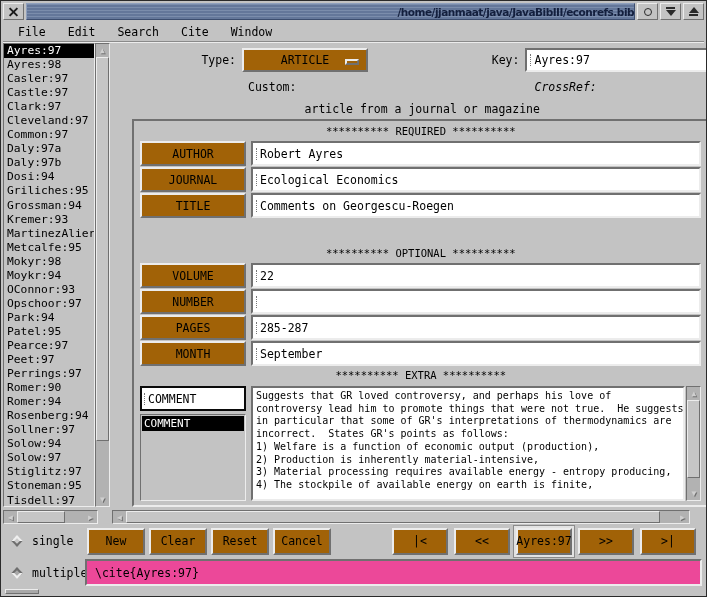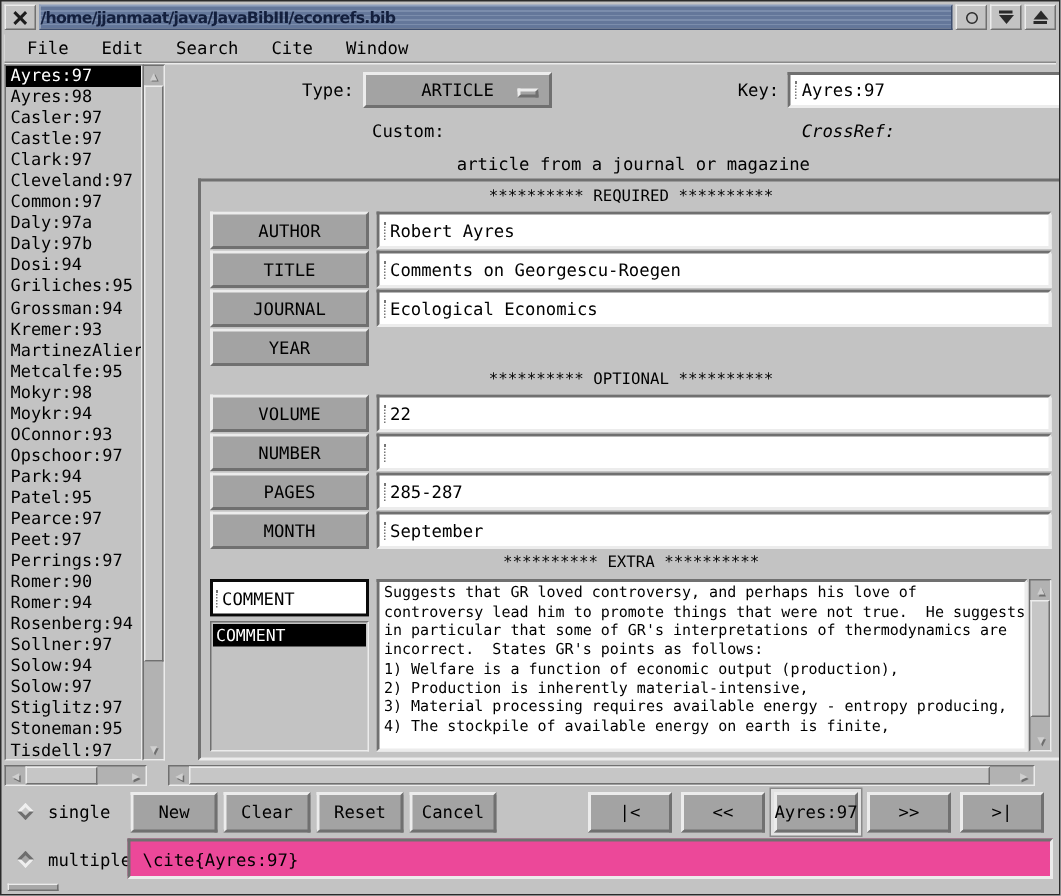--- a/index.html
+++ b/index.html
@@ -1,28 +1,28 @@
 <!DOCTYPE html>
 <html><head>
 <meta charset="utf-8">
 <style>
   html,body{margin:0;padding:0;background:#9a9a9a;}
   *{box-sizing:border-box;}
   body{font-family:"DejaVu Sans Mono", monospace;font-size:11.5px;color:#000;}
   .window{width:707px;height:597px;background:#c3c3c3;border:1px solid #2a2a2a;
     padding:2px;position:relative;overflow:hidden;}
-  .raised{border:2px solid;border-color:#ececec #707070 #707070 #ececec;background:#a3a3a3;}
+  .raised{border:2px solid;border-color:#ececec #707070 #707070 #ececec;background:#a16207;}
   .raised1{border:1px solid;border-color:#ececec #707070 #707070 #ececec;background:#c3c3c3;}
   .sunken{border:2px solid;border-color:#707070 #ececec #ececec #707070;}
   .white-field{background:#fff;border:2px solid;border-color:#707070 #ececec #ececec #707070;}
 
   
   .titlebar{display:flex;height:17px;margin-bottom:2px;gap:2px;}
   .tb-btn{width:21px;height:17px;display:flex;align-items:center;justify-content:center;cursor:default;}
-  .title-area{flex:1;display:flex;align-items:center;justify-content:flex-start;
+  .title-area{flex:1;display:flex;align-items:center;justify-content:flex-end;
     background:repeating-linear-gradient(180deg,#7b8dac 0 1px,#64779a 1px 3px);
     border:1px solid;border-color:#8fa0bd #3c4d6e #3c4d6e #8fa0bd;}
   .title-text{font-family:"DejaVu Sans",sans-serif;font-weight:bold;font-size:10.5px;
     letter-spacing:-0.5px;color:#131f3d;white-space:nowrap;}
   .x-icon{position:relative;width:11px;height:11px;}
   .x-icon i{position:absolute;left:0;top:4.5px;width:11px;height:2px;background:#1c1c1c;}
   .x-icon .b1{transform:rotate(45deg);} .x-icon .b2{transform:rotate(-45deg);}
   .circle-icon{width:8px;height:8px;border:1.5px solid #2a2a2a;border-radius:50%;}
   .tri-bar{display:flex;flex-direction:column;align-items:center;gap:1px;}
   .bar{width:9px;height:2px;background:#2a2a2a;}
@@ -226,35 +226,34 @@
           <div class="sec-hdr">********** REQUIRED **********</div>
           <div id="rows-required">
               <div class="frow">
                 <div class="flabel raised">AUTHOR</div>
                 <div class="finput white-field">
                   <span class="caret"></span>
                   <span class="fval">Robert Ayres</span>
                 </div>
               </div>
               <div class="frow">
+                <div class="flabel raised">JOURNAL</div>
+                <div class="finput white-field">
+                  <span class="caret"></span>
+                  <span class="fval">Ecological Economics</span>
+                </div>
+              </div>
+              <div class="frow">
                 <div class="flabel raised">TITLE</div>
                 <div class="finput white-field">
                   <span class="caret"></span>
                   <span class="fval">Comments on Georgescu-Roegen</span>
                 </div>
               </div>
               <div class="frow">
-                <div class="flabel raised">JOURNAL</div>
-                <div class="finput white-field">
-                  <span class="caret"></span>
-                  <span class="fval">Ecological Economics</span>
-                </div>
-              </div>
-              <div class="frow">
-                <div class="flabel raised">YEAR</div>
               </div>
             </div>
           <div class="sec-hdr">********** OPTIONAL **********</div>
           <div id="rows-optional">
               <div class="frow">
                 <div class="flabel raised">VOLUME</div>
                 <div class="finput white-field">
                   <span class="caret"></span>
                   <span class="fval">22</span>
                 </div>

